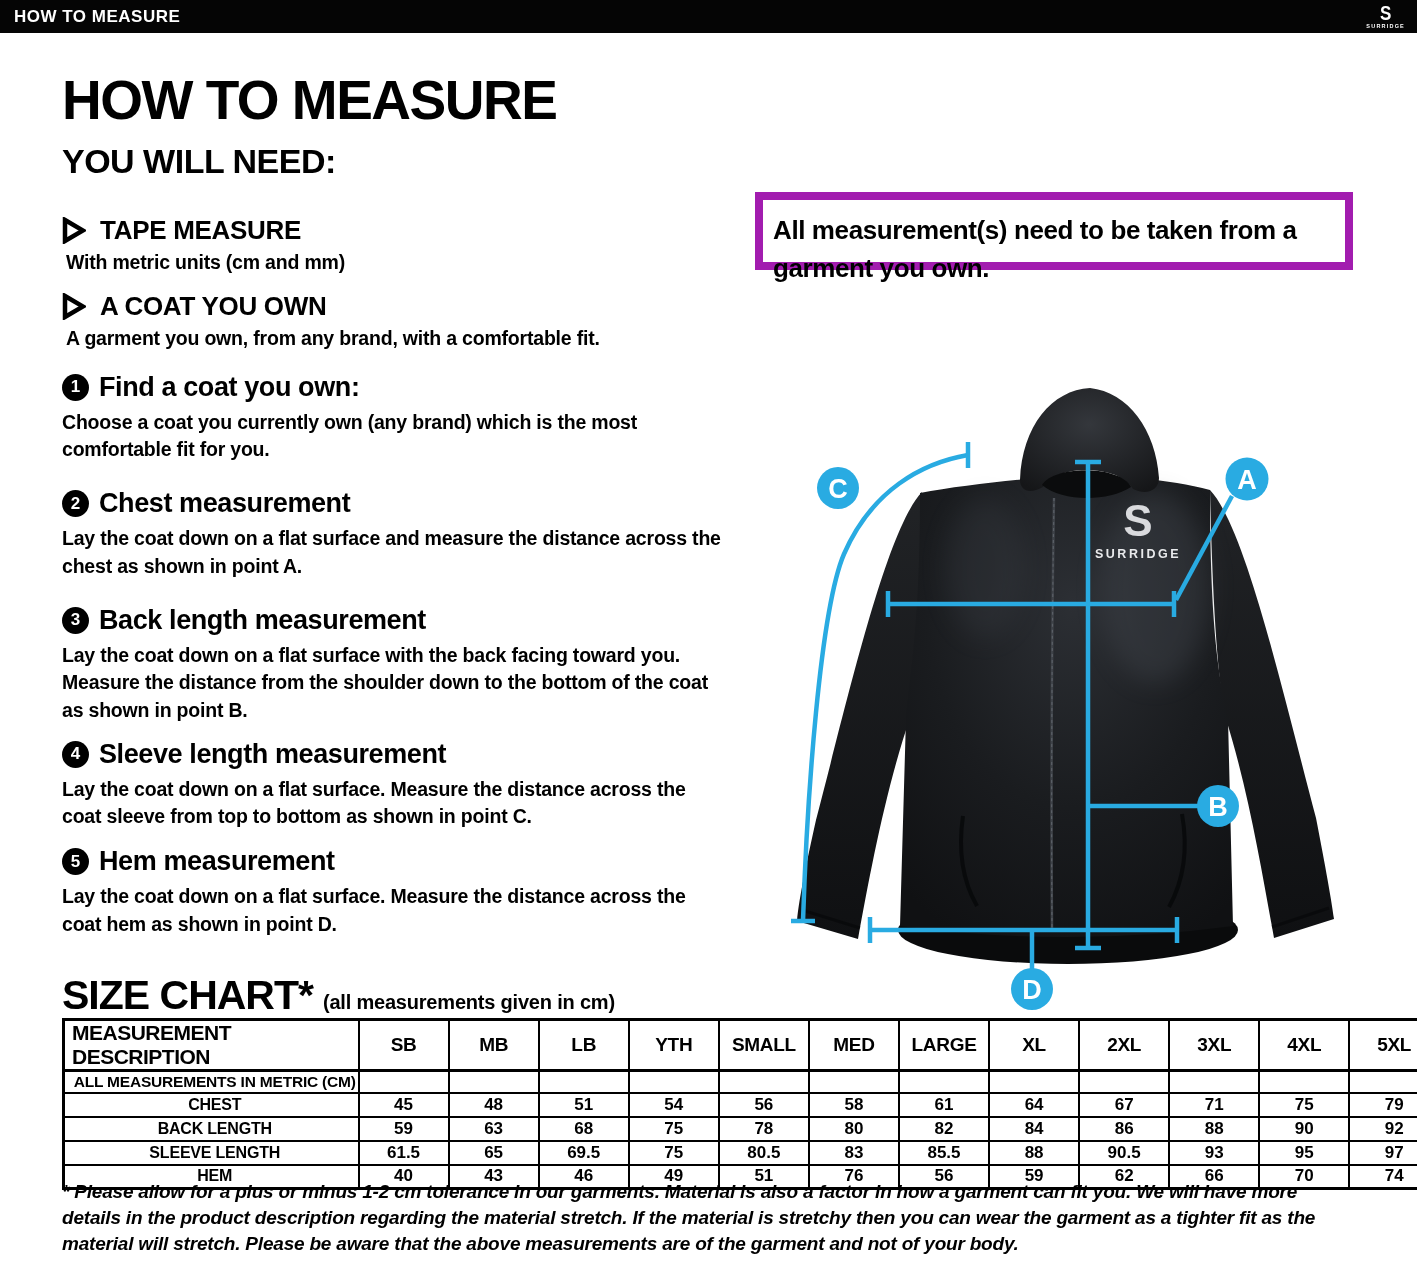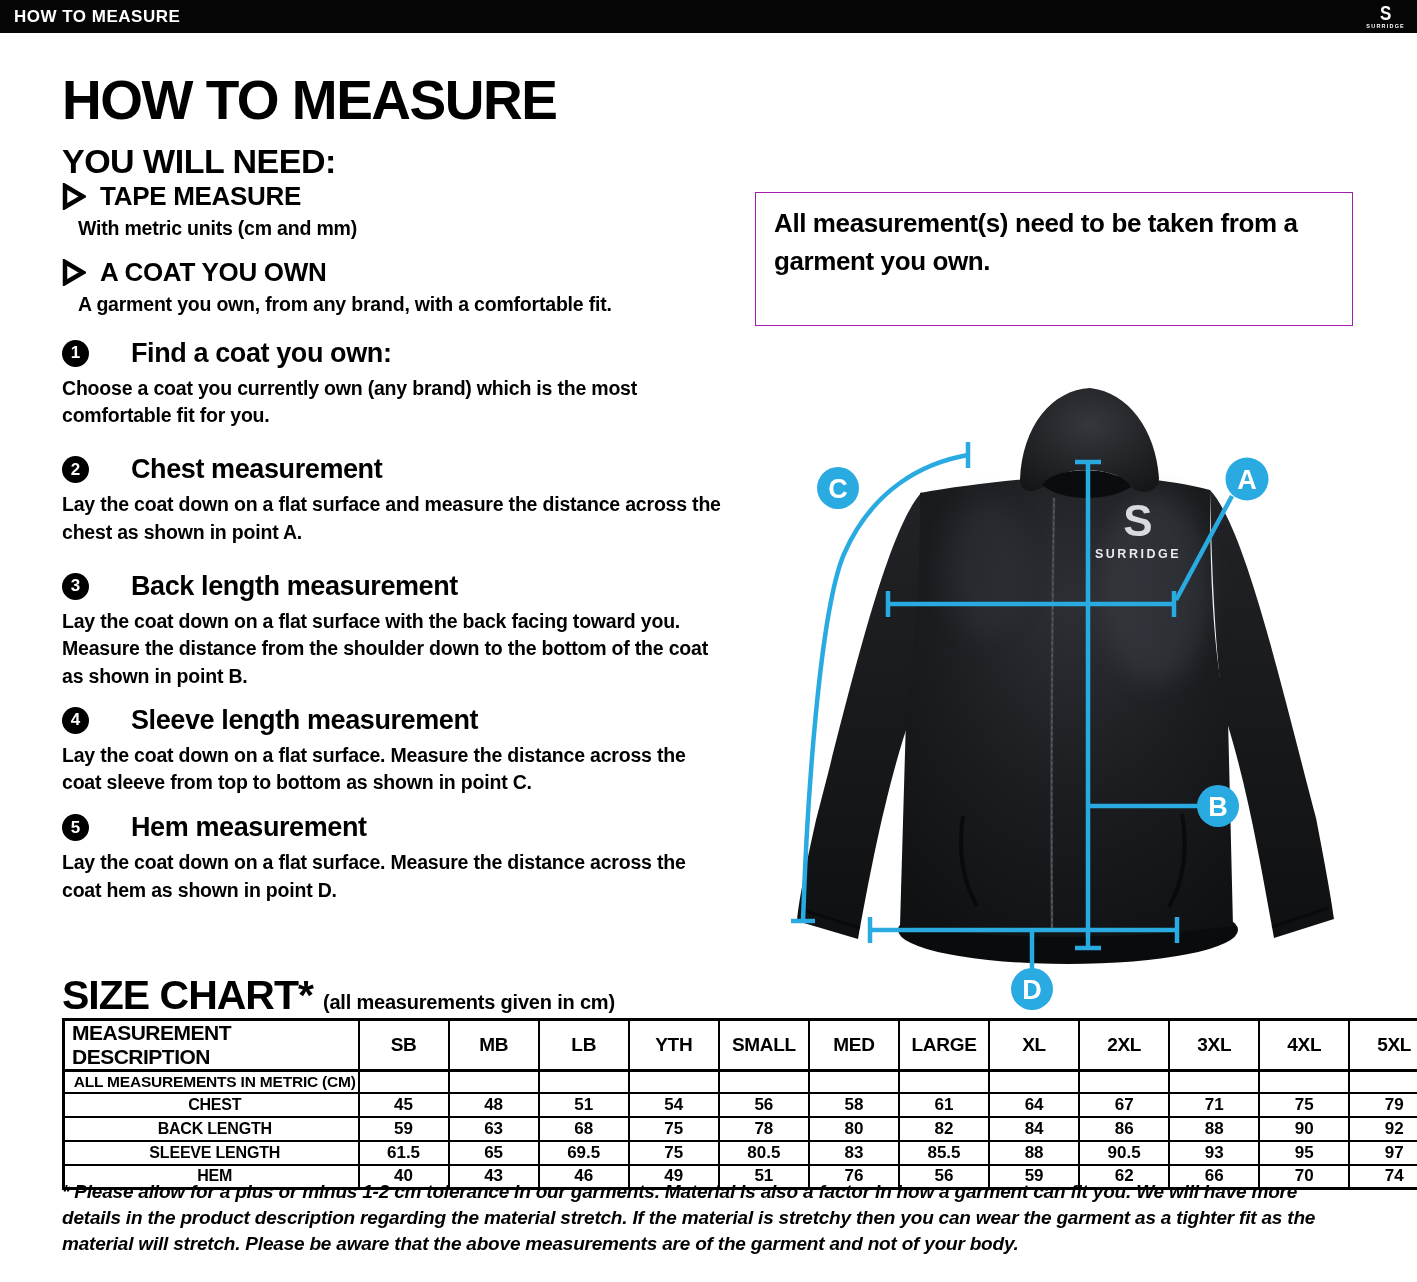--- a/index.html
+++ b/index.html
@@ -10,42 +10,42 @@
   .topbar { position:absolute; left:0; top:0; width:1417px; height:33px; background:#050505;
             display:flex; align-items:center; justify-content:space-between; padding:0 12px 0 14px; }
   .topbar-title { color:#fff; font-size:17px; font-weight:700; letter-spacing:.5px; }
   .topbar-logo { display:flex; flex-direction:column; align-items:center; line-height:1; margin-top:1px; }
   .topbar-logo .s-glyph { color:#fff; font-weight:700; font-size:17px; transform:scaleY(1.15); }
   .topbar-logo .brand { color:#fff; font-size:5.5px; font-weight:700; letter-spacing:1.2px; margin-top:2px; }
 
   
   .left-col { position:absolute; left:62px; top:72px; width:682px; }
   h1.page-title { font-size:55px; font-weight:700; letter-spacing:-1.5px; line-height:1.05; margin-bottom:12px; }
-  h2.ywn { font-size:34px; font-weight:700; letter-spacing:-0.5px; }
+  h2.ywn { font-size:34px; font-weight:700; letter-spacing:-0.5px; margin-bottom:34px; }
 
   .need-item { margin-bottom:17px; }
   .need-item:first-child { margin-top:0; }
   .need-label-row { display:flex; align-items:center; gap:14px; margin-bottom:5px; }
   .tri-icon { width:24px; height:27px; flex:0 0 auto; display:inline-block; }
   .need-label { font-size:26px; font-weight:700; letter-spacing:-0.3px; }
-  .need-desc { font-size:19.5px; font-weight:700; letter-spacing:-0.2px; margin-left:16px; }
+  .need-desc { font-size:19.5px; font-weight:700; letter-spacing:-0.2px; margin-left:4px; }
 
   .steps { margin-top:22px; }
   .step { margin-bottom:25px; }
   .step:nth-child(3) { margin-bottom:15px; }
   .step:nth-child(4) { margin-bottom:16px; }
   .step-head { display:flex; align-items:center; gap:10px; margin-bottom:6px; }
   .step-num { width:27px; height:27px; border-radius:50%; background:#000; color:#fff; font-size:17px;
               font-weight:700; display:flex; align-items:center; justify-content:center; flex:0 0 auto; }
-  .step-title { font-size:27px; font-weight:700; letter-spacing:-0.4px;margin-left:32px; }
+  .step-title { font-size:27px; font-weight:700; letter-spacing:-0.4px; }
   .step-body { font-size:19.5px; font-weight:700; letter-spacing:-0.2px; line-height:1.4; width:662px; }
 
   
-  .notice-box { position:absolute; left:755px; top:192px; width:598px; height:134px;
-                border:1px solid #a21caf; padding:12px 18px; }
+  .notice-box { position:absolute; left:755px; top:192px; width:598px; height:78px;
+                border:8px solid #a21caf; padding:12px 10px; }
   .notice-text { font-size:26px; font-weight:700; letter-spacing:-0.4px; line-height:1.45; }
 
   .diagram-wrap { position:absolute; left:770px; top:378px; width:600px; height:648px; }
   .diagram-wrap svg { display:block; }
   .pt-letter { font-family:"Liberation Sans", sans-serif; font-weight:700; font-size:27px; fill:#fff; }
   .chest-brand-s { font-family:"Liberation Sans", sans-serif; font-weight:700; font-size:44px; fill:#d9dadd; }
   .chest-brand-t { font-family:"Liberation Sans", sans-serif; font-weight:700; font-size:12.5px; letter-spacing:2.5px; fill:#e9eaec; }
 
   
   .sc-heading { position:absolute; left:62px; top:972px; display:flex; align-items:baseline; gap:10px; }

